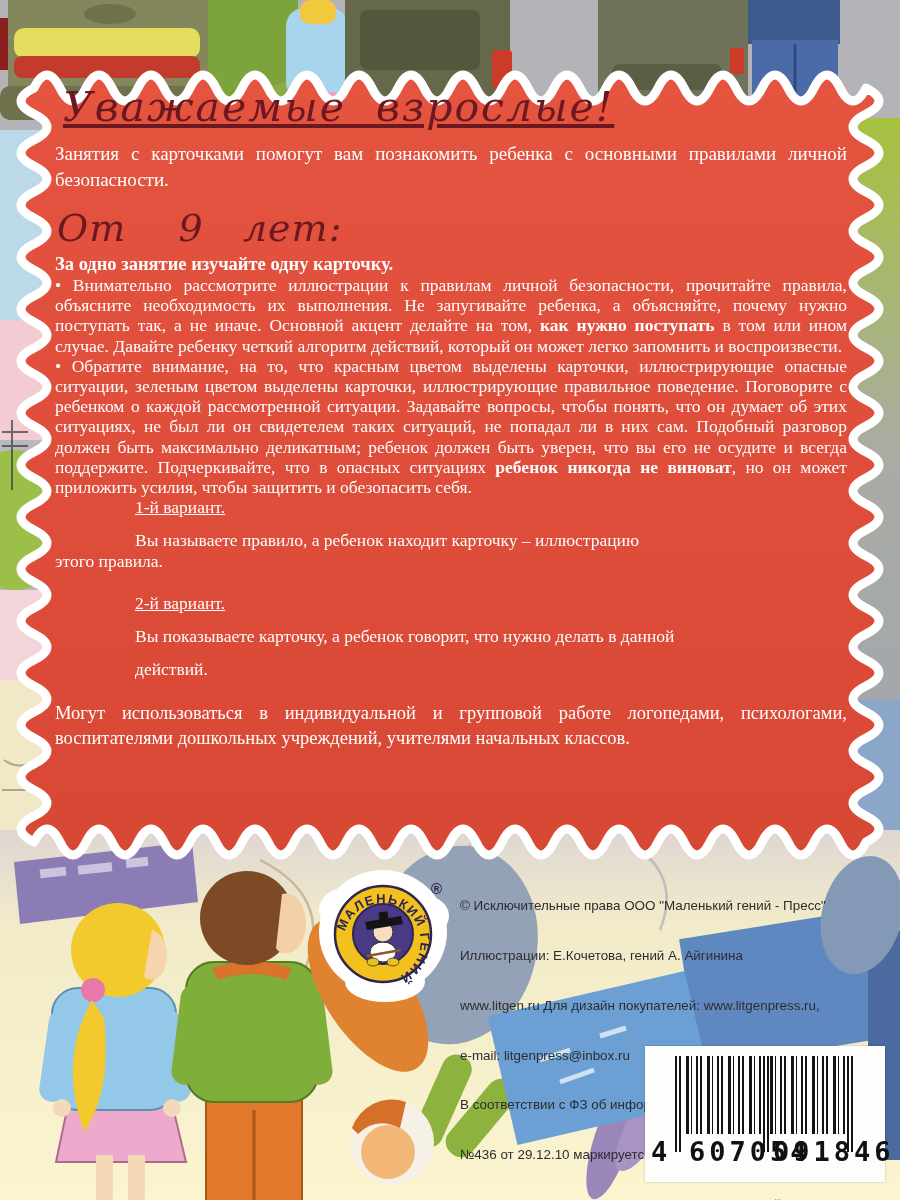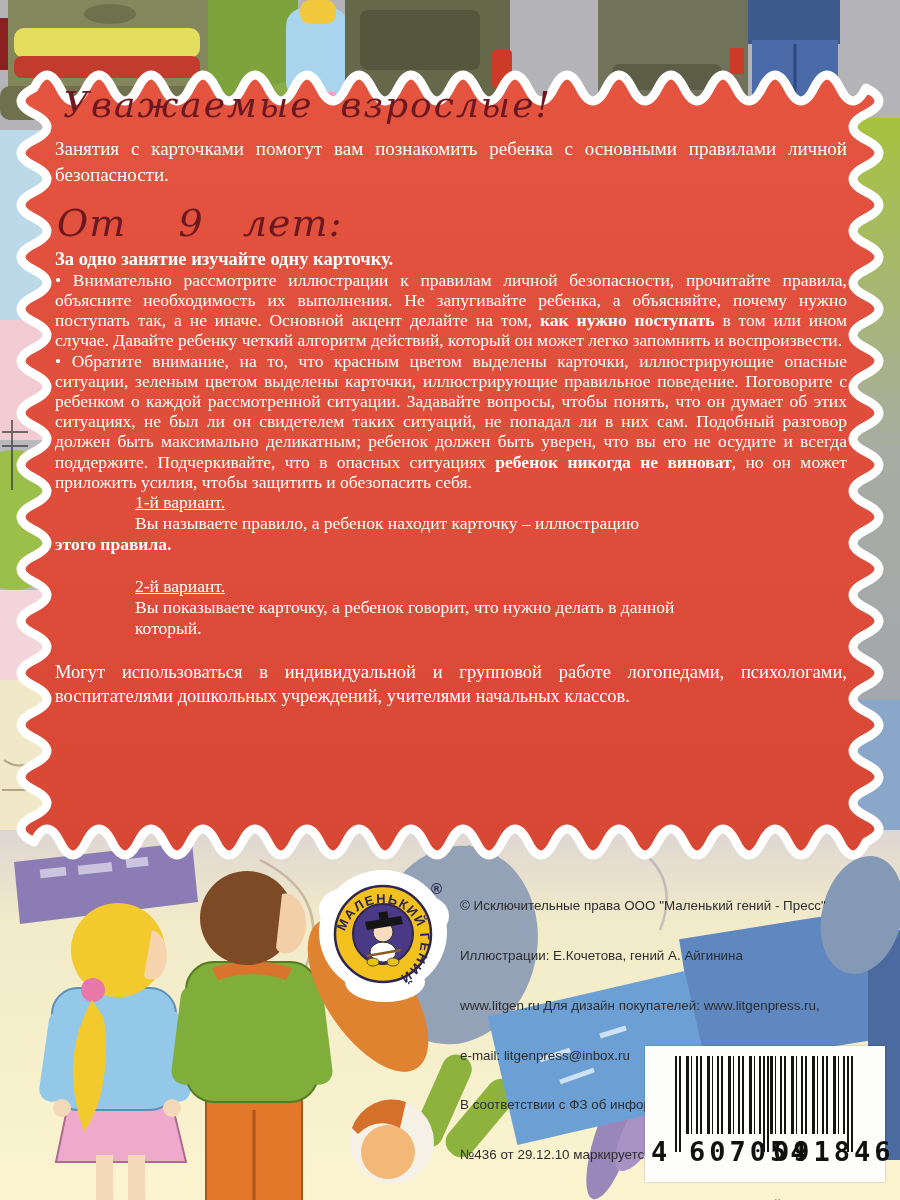--- a/index.html
+++ b/index.html
@@ -15,29 +15,29 @@
   #panel-svg{left:0;top:0;z-index:2;}
   
   #content{
     left:55px;top:84px;width:792px;z-index:3;color:#fff;
   }
   .script-heading{
     font-family:"DejaVu Serif", serif;
     font-style:italic;color:#6b1820;white-space:pre-wrap;
     line-height:1.05;
   }
-  #title{font-size:36px;margin:2px 0 12px 8px;letter-spacing:2px;}
+  #title{font-size:41px;margin:2px 0 12px 8px;letter-spacing:2px;text-decoration:underline;}
   #age-heading{font-size:38px;margin:16px 0 4px 2px;letter-spacing:1px;}
   .intro{font-size:19px;line-height:26px;text-align:justify;margin:0;}
   .lead{font-size:18.5px;line-height:22px;font-weight:bold;margin:2px 0 0 0;}
   .bullet{font-size:17.5px;line-height:20.2px;text-align:justify;margin:0;}
   .play-heading{font-size:17.5px;line-height:21px;margin:2px 0 0 0;}
   .variant-title{font-size:17.5px;line-height:21px;margin:0 0 0 80px;text-decoration:underline;}
-  .variant-line-ind{font-size:17.5px;line-height:21px;margin:0 0 0 80px;}
-  .variant-line{font-size:17.5px;line-height:21px;margin:0;font-weight:bold;}
+  .variant-line-ind{font-size:17.5px;line-height:21px;margin:12px 0 0 80px;}
+  .variant-line{font-size:17.5px;line-height:21px;margin:0;}
   .vgap{height:21px;}
   .footer-par{font-size:18.5px;line-height:24.5px;text-align:justify;margin:21px 0 0 0;}
   
   #publisher{
     left:460px;top:865px;width:436px;z-index:4;
     font-family:"Liberation Sans", sans-serif;
     font-size:13.4px;line-height:16.6px;color:#2d2d30;
     white-space:pre-wrap;
   }
   
@@ -200,21 +200,21 @@
   <div id="age-heading" class="script-heading">От    9   лет:</div>
   <p class="lead">За одно занятие изучайте одну карточку.</p>
   <p class="bullet"><span>• Внимательно рассмотрите иллюстрации к правилам  личной безопасности, прочитайте правила, объясните необходимость их выполнения.  Не запугивайте ребенка, а объясняйте, почему нужно поступать так, а не иначе.  Основной акцент делайте на том, </span><b>как нужно поступать</b><span> в том или ином случае. Давайте ребенку четкий алгоритм действий, который он может легко запомнить и воспроизвести.</span></p>
   <p class="bullet"><span>• Обратите внимание, на то, что красным цветом выделены карточки, иллюстрирующие опасные ситуации, зеленым цветом выделены карточки, иллюстрирующие правильное поведение. Поговорите с ребенком  о каждой рассмотренной ситуации. Задавайте вопросы, чтобы понять, что он думает об этих ситуациях, не был ли он свидетелем таких ситуаций, не попадал ли в них  сам.  Подобный разговор должен быть максимально деликатным; ребенок должен быть уверен, что вы его не осудите и всегда поддержите.  Подчеркивайте, что в опасных ситуациях </span><b>ребенок никогда не виноват</b><span>,  но он может  приложить усилия, чтобы защитить и обезопасить себя.</span></p>
   <p class="variant-title">1-й вариант.</p>
   <p class="variant-line-ind">Вы называете правило, а ребенок  находит  карточку – иллюстрацию</p>
   <p class="variant-line">этого правила.</p>
   <div class="vgap"></div>
   <p class="variant-title">2-й вариант.</p>
   <p class="variant-line-ind">Вы показываете карточку, а ребенок говорит, что нужно делать в данной</p>
-  <p class="variant-line-ind">который.</p>
+  <p class="variant-line-ind">действий.</p>
   <p class="footer-par">Могут использоваться в индивидуальной и групповой работе логопедами, психологами, воспитателями дошкольных учреждений, учителями начальных классов.</p>
 </div>
 
 <div id="publisher" class="abs">
   <div>© Исключительные права ООО "Маленький гений - Пресс"</div>
   <div>Иллюстрации: Е.Кочетова, гений А. Айгинина</div>
   <div>www.litgen.ru Для дизайн покупателей: www.litgenpress.ru,</div>
   <div>e-mail: litgenpress@inbox.ru        тел. +7(495) 680-41-43</div>
   <div>В соответствии с ФЗ об информационной безопасности</div>
   <div>№436 от 29.12.10 маркируется знаком 0+</div>

